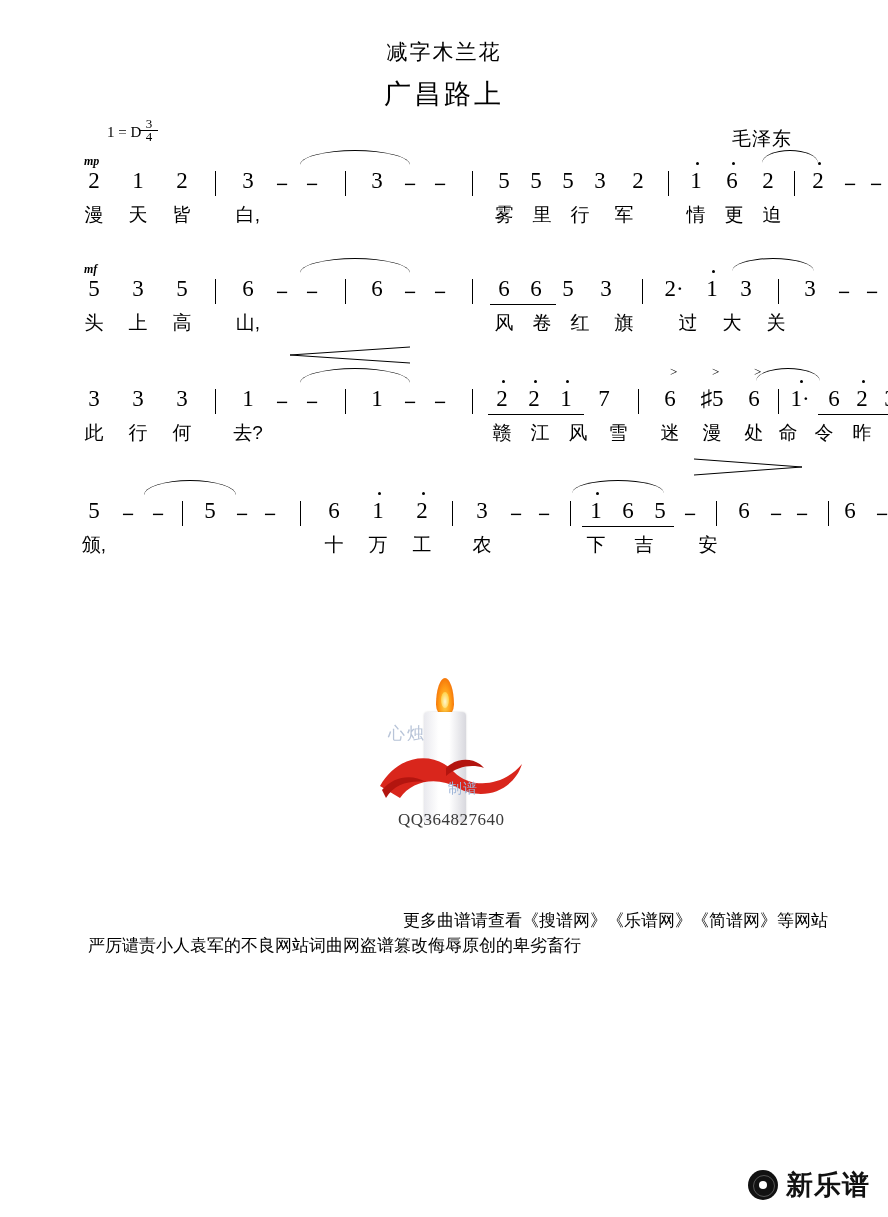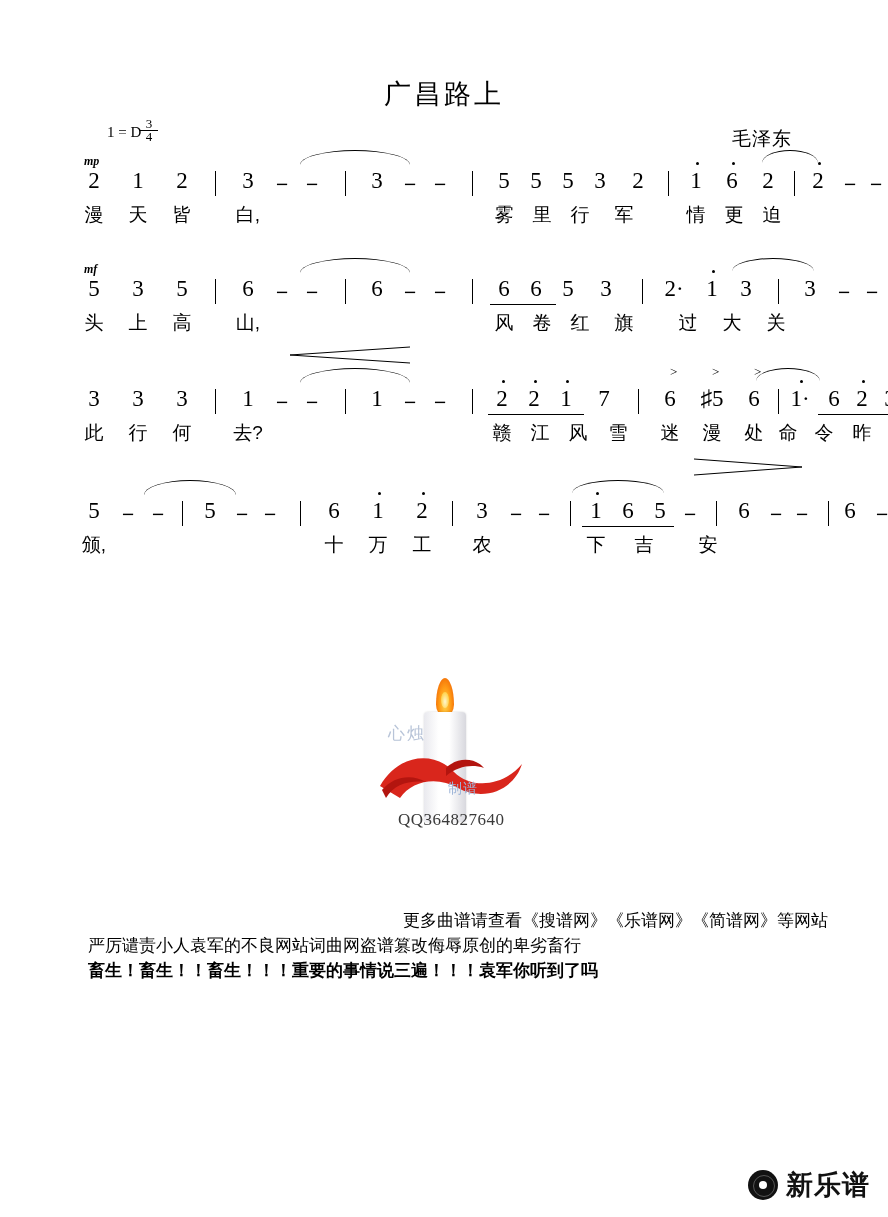--- a/index.html
+++ b/index.html
@@ -255,20 +255,21 @@
     font-family: "Liberation Sans", sans-serif;
     letter-spacing: 1px;
     color: #111;
   }
 </style>
 </head>
 <body>
 
 <div class="sheet">
 
+  <div class="title-sub">减字木兰花</div>
   <div class="title-main">广昌路上</div>
   <div class="key-sig">1 = D</div>
   <div class="meter">
     <span class="num">3</span>
     <span class="den">4</span>
   </div>
   <div class="composer">毛泽东</div>
 
   <div id="systems-host">
       <div class="system" style="top: 168px;">
@@ -493,21 +494,20 @@
       </svg>
     </div>
     <div class="wm-text-cn">心烛</div>
     <div class="wm-text-zp">制谱</div>
     <div class="wm-qq">QQ364827640</div>
   </div>
 
   <div class="notice">
     <div class="l1">更多曲谱请查看《搜谱网》《乐谱网》《简谱网》等网站</div>
     <div class="l2">严厉谴责小人袁军的不良网站词曲网盗谱篡改侮辱原创的卑劣畜行</div>
-    <div class="l3">畜生！畜生！！畜生！！！重要的事情说三遍！！！袁军你听到了吗</div>
   </div>
 
   <div class="brand">
     <div class="brand-mark"></div>
     <div class="brand-text">新乐谱</div>
   </div>
 
 </div>
 
 </body></html>

